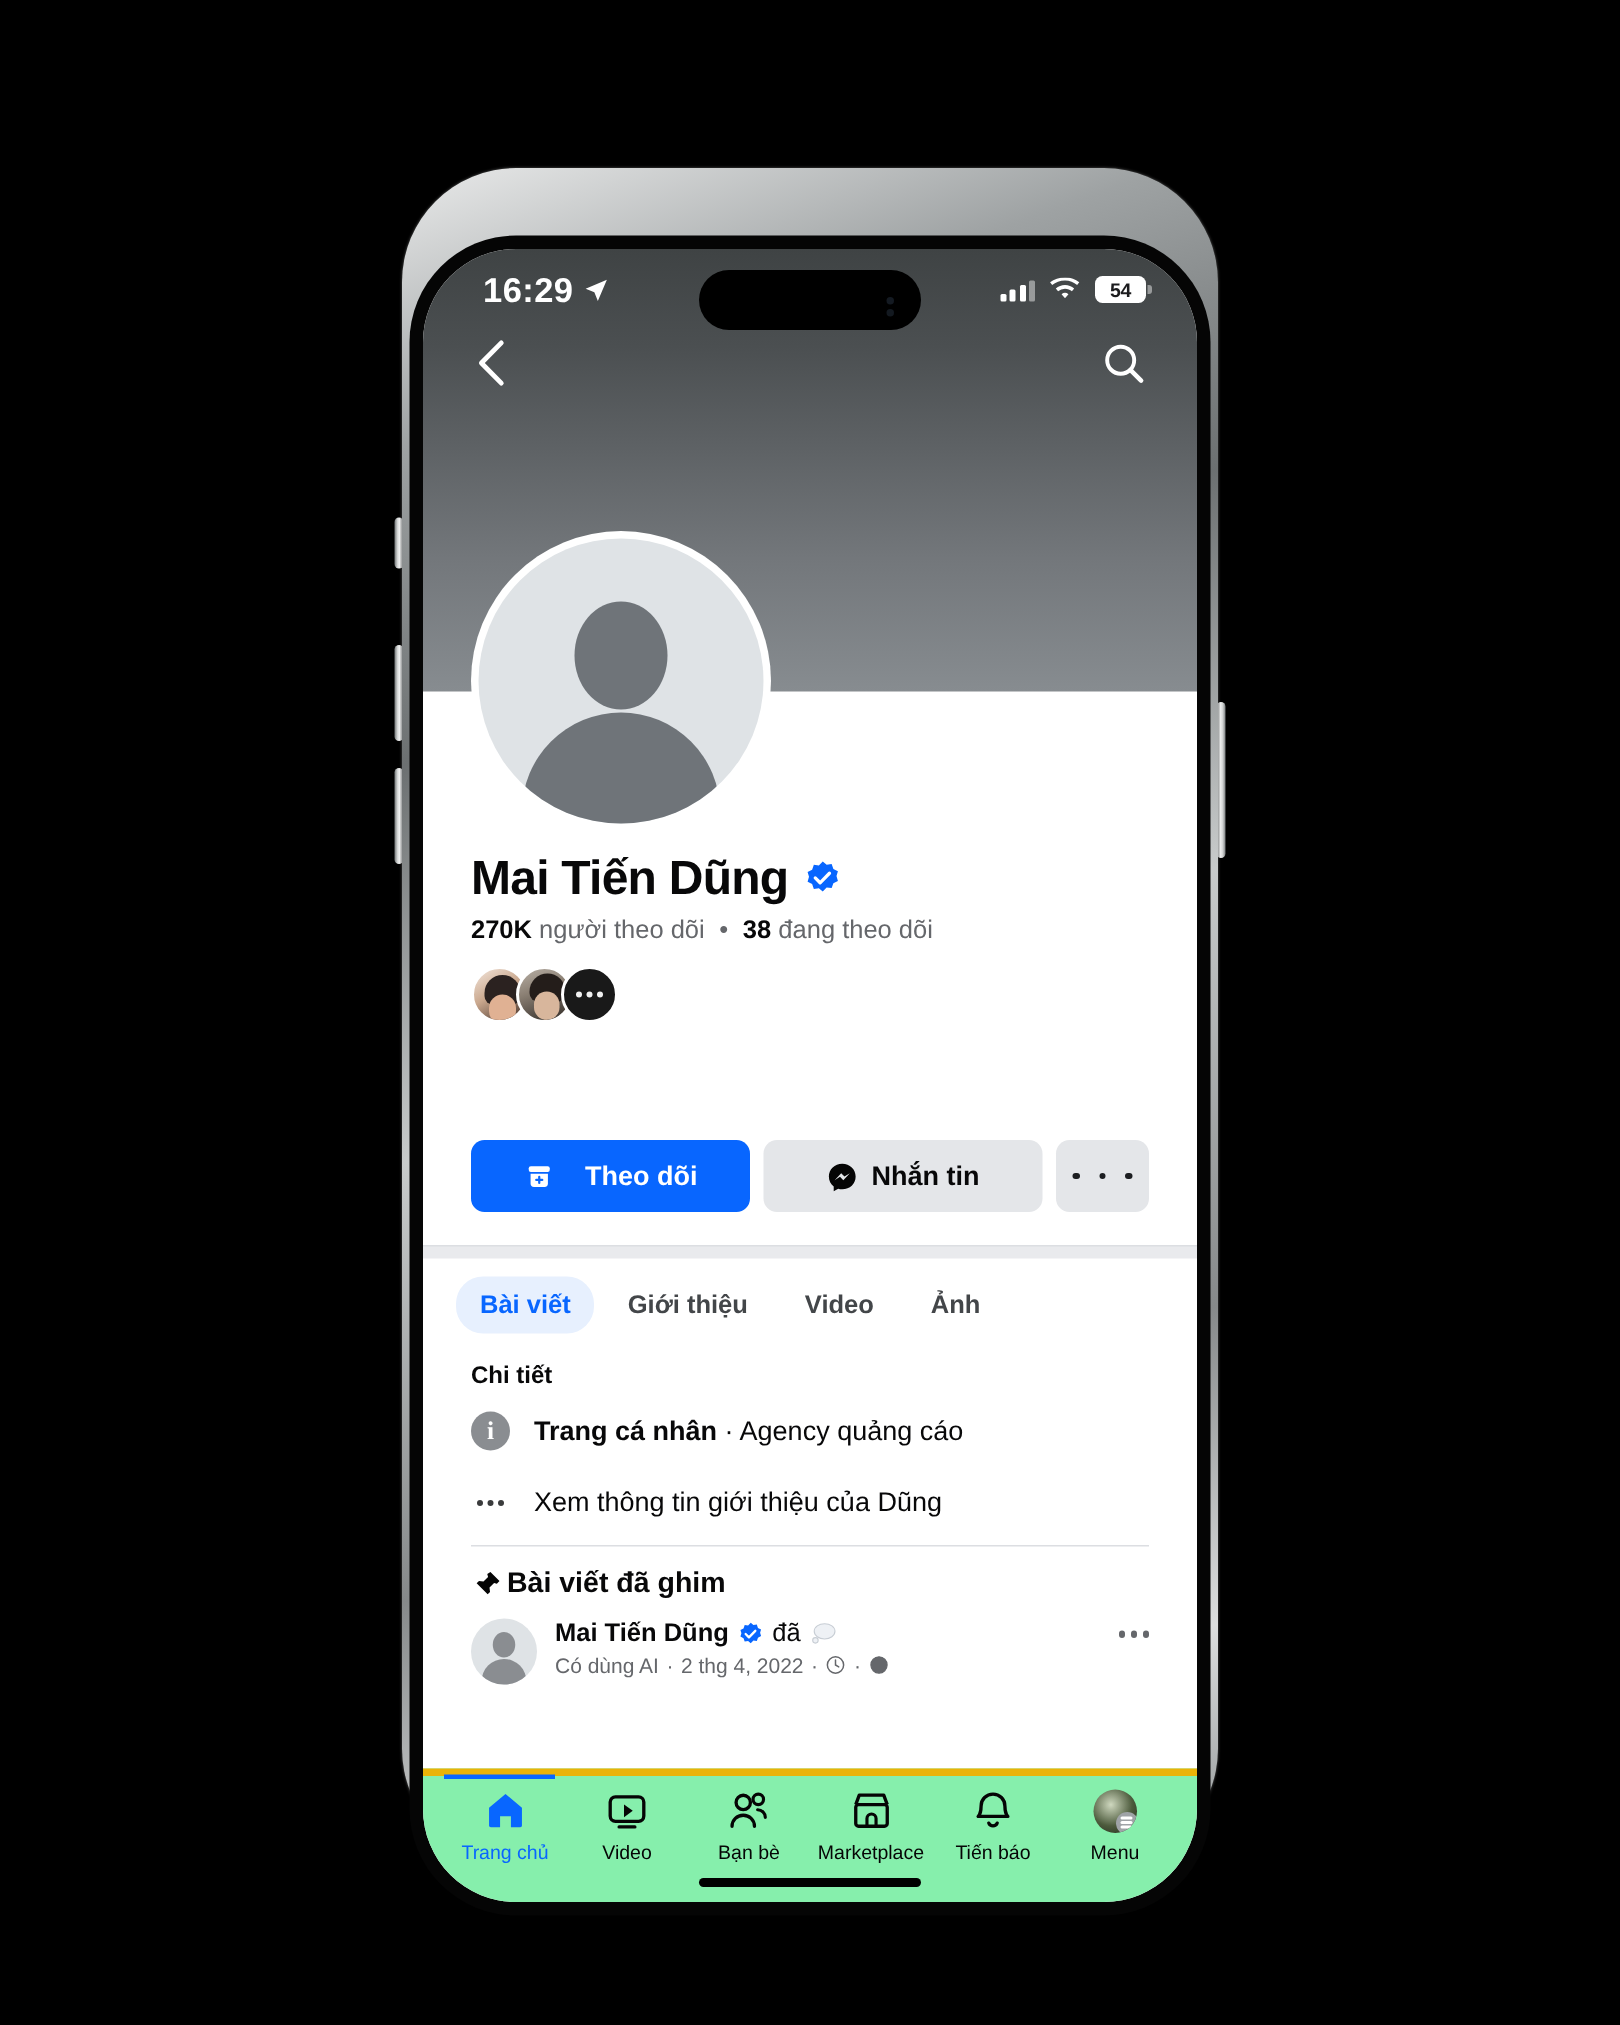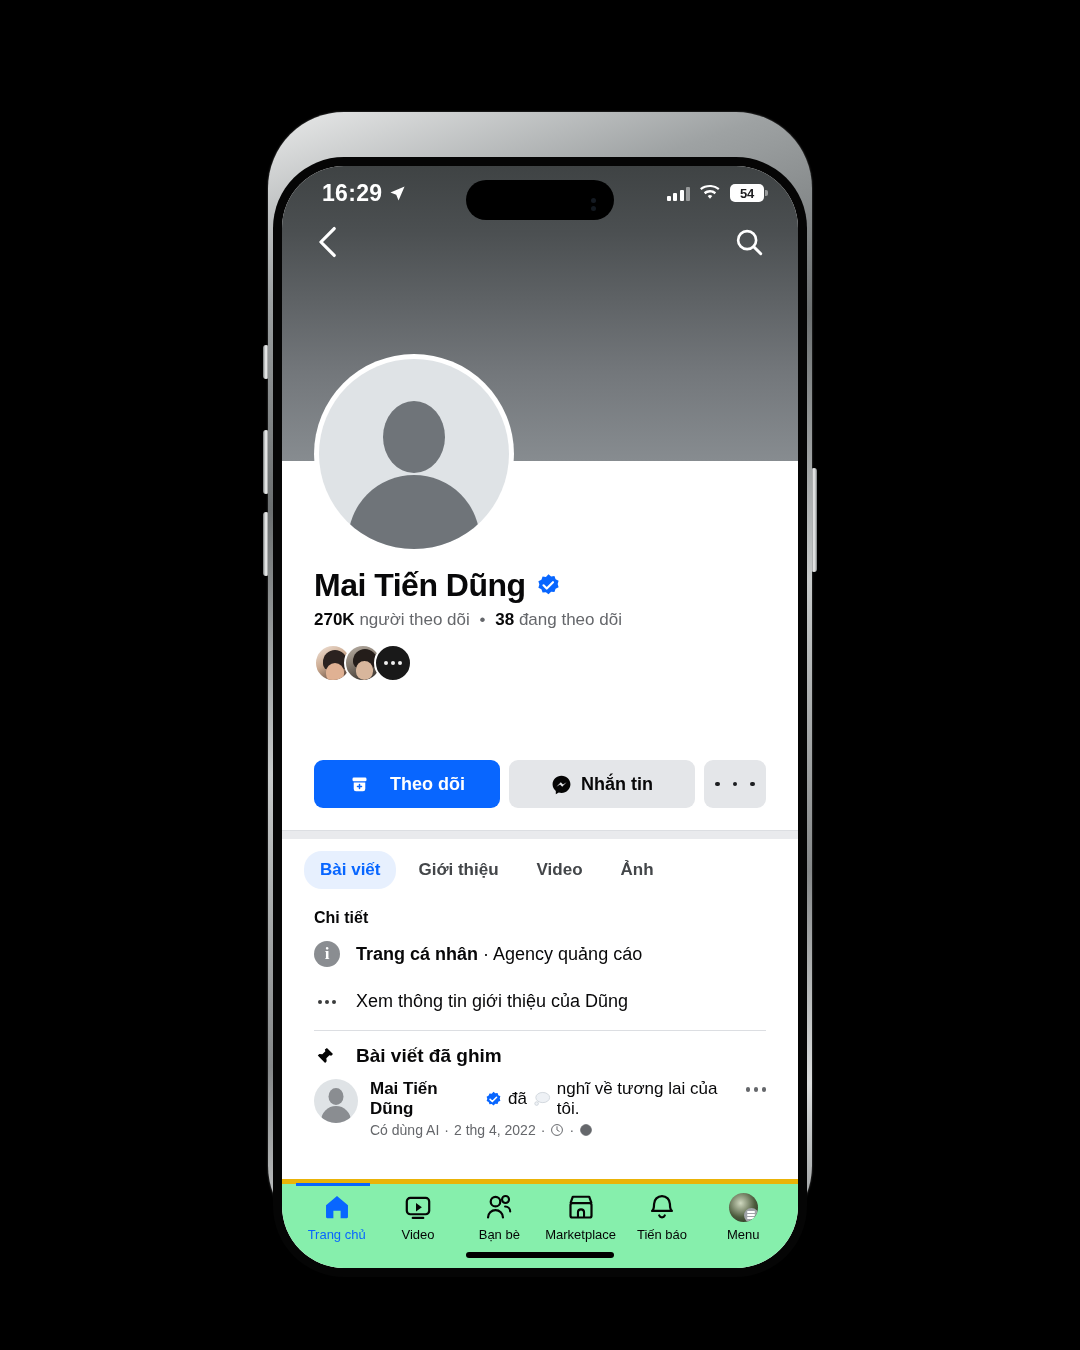--- a/index.html
+++ b/index.html
@@ -156,21 +156,21 @@
              font-family: "Liberation Serif", serif; flex: none; }
   .det-txt { font-size: 18px; color: #080809; }
   .det-txt b { font-weight: 700; }
   .det-txt .sub { color: #080809; font-weight: 400; }
   .dots-ic { width: 26px; display:flex; gap:3px; justify-content:center; flex:none; }
   .dots-ic .d { width: 4px; height: 4px; border-radius: 50%; background: #3a3b3c; }
 
   .thin-div { height: 1px; background: #dcdee2; margin: 6px 0 0; }
 
   
-  .pin-head { display: flex; align-items: center; gap: 21px; padding: 14px 0 6px; }
+  .pin-head { display: flex; align-items: center; gap: 3px; padding: 14px 0 6px; }
   .pin-ic { width: 21px; height: 21px; }
   .pin-label { font-size: 19px; font-weight: 700; color: #080809; }
 
   .post { display: flex; gap: 12px; padding: 6px 0 0; align-items: flex-start; }
   .post-av { width: 44px; height: 44px; border-radius: 50%; background: #dfe3e6; position: relative;
              overflow: hidden; flex: none; }
   .post-av .head { position:absolute; left:50%; top:20%; transform:translateX(-50%);
                    width:15px;height:17px;border-radius:50%;background:#8a8d91; }
   .post-av .body { position:absolute; left:50%; bottom:-5px; transform:translateX(-50%);
                    width:30px;height:22px;border-radius:15px 15px 0 0;background:#8a8d91; }
@@ -365,21 +365,20 @@
                 <b>Mai Tiến Dũng</b>
                 <svg class="v-sm" viewBox="0 0 24 24">
                   <path d="M12 1.2l2.5 2.1 3.2-.4 1.1 3.1 2.9 1.5-.9 3.1.9 3.1-2.9 1.5-1.1 3.1-3.2-.4L12 20.5l-2.5-2.1-3.2.4-1.1-3.1-2.9-1.5.9-3.1-.9-3.1 2.9-1.5 1.1-3.1 3.2.4z" fill="#0866ff"></path>
                   <path d="M7.2 11.8l3.1 3.1 6-6.1" stroke="#fff" stroke-width="2.2" fill="none" stroke-linecap="round" stroke-linejoin="round"></path>
                 </svg>
                 <span>đã</span>
                 <svg class="bubble-ic" viewBox="0 0 24 22">
                   <ellipse cx="13" cy="9" rx="9.5" ry="7" fill="#eef1f5" stroke="#c7cdd4" stroke-width="1"></ellipse>
                   <circle cx="4.6" cy="17.3" r="2.5" fill="#eef1f5" stroke="#c7cdd4" stroke-width="1"></circle>
                 </svg>
-                <span>nghĩ về tương lai của tôi.</span>
               </span>
               <span class="post-meta">
                 <span>Có dùng AI</span>
                 <span>·</span>
                 <span>2 thg 4, 2022</span>
                 <span>·</span>
                 <svg class="meta-ic" viewBox="0 0 24 24">
                   <circle cx="12" cy="12" r="9.3" fill="none" stroke="#65676b" stroke-width="1.7"></circle>
                   <path d="M12 6.4V12l3.7 2.2" fill="none" stroke="#65676b" stroke-width="1.7" stroke-linecap="round"></path>
                 </svg>

